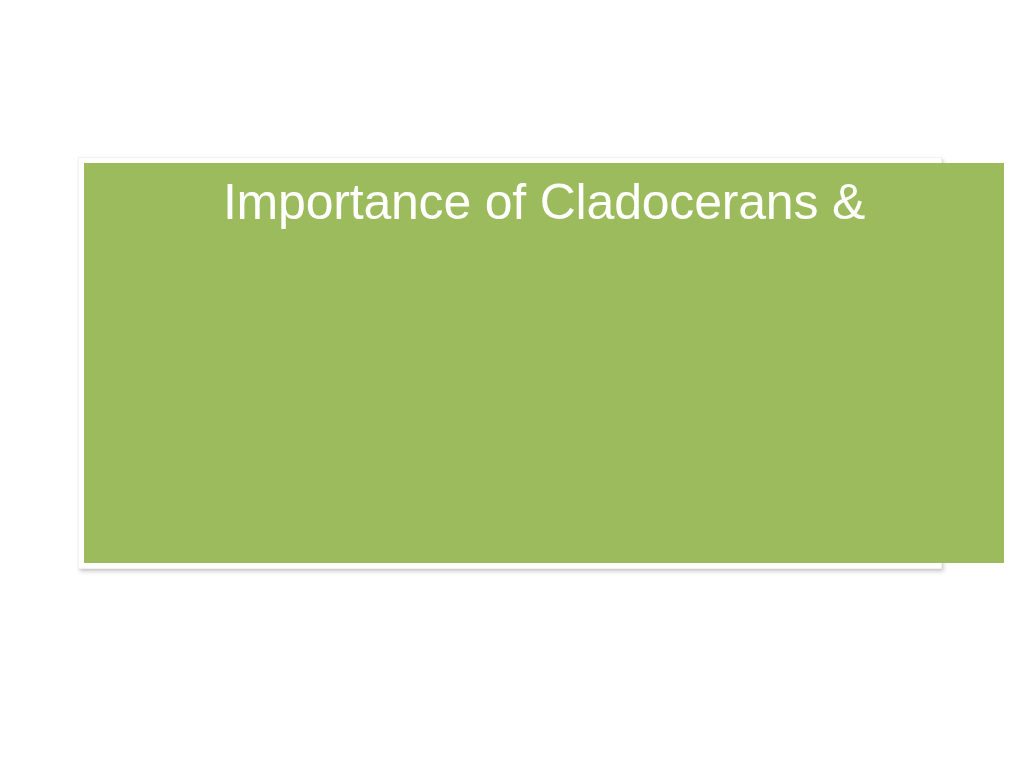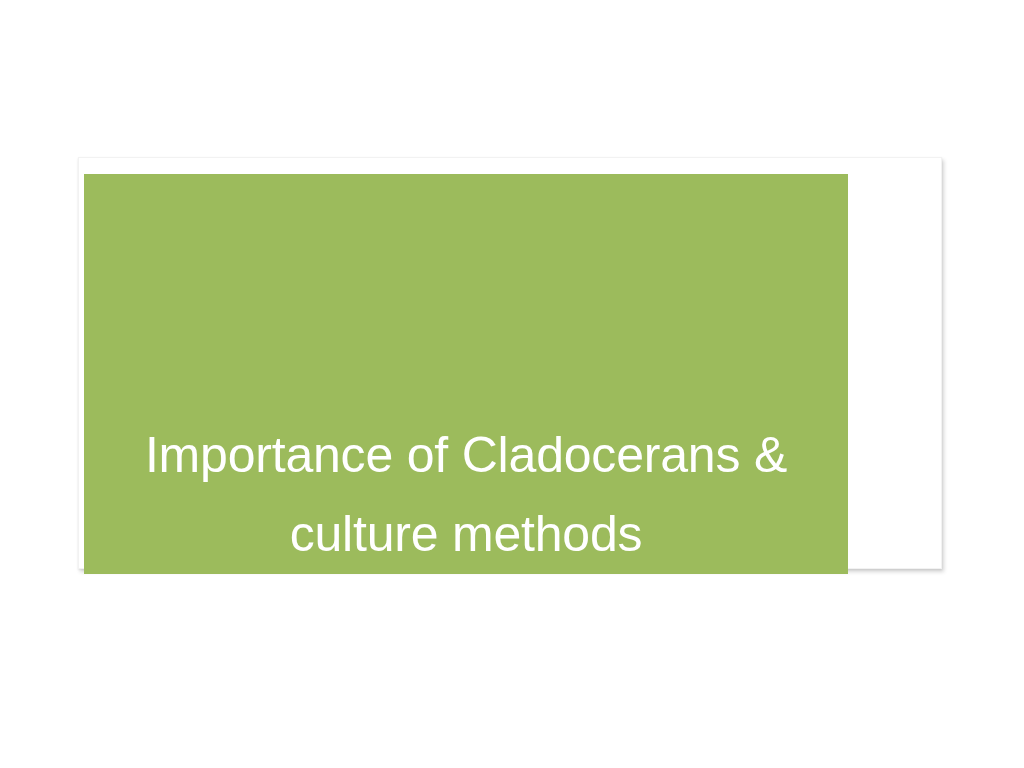--- a/index.html
+++ b/index.html
@@ -36,27 +36,27 @@
     border: 1px solid #f2f2f2;
     box-sizing: border-box;
     box-shadow:
       2px 3px 4px rgba(0, 0, 0, 0.16),
       0 1px 2px rgba(0, 0, 0, 0.08);
   }
 
   .title-banner {
     position: absolute;
     left: 84px;
-    top: 174px;
-    width: 764px;
+    top: 163px;
+    width: 920px;
     height: 400px;
     background: #9cbb5c;
     box-sizing: border-box;
     display: flex;
-    align-items: flex-end;
+    align-items: flex-start;
     justify-content: center;
   }
 
   
   .title-textbox {
     width: 800px;
     padding: 0 20px;
     box-sizing: border-box;
     text-align: center;
   }
@@ -78,17 +78,16 @@
 <div class="slide-canvas">
 
   <div class="title-banner-frame"></div>
 
   <div class="title-banner">
 
     <div class="title-textbox">
 
       <span class="title-line">Importance of Cladocerans &amp;</span>
 
-      <span class="title-line">culture methods</span>
 
     </div>
   </div>
 </div>
 
 </body></html>

